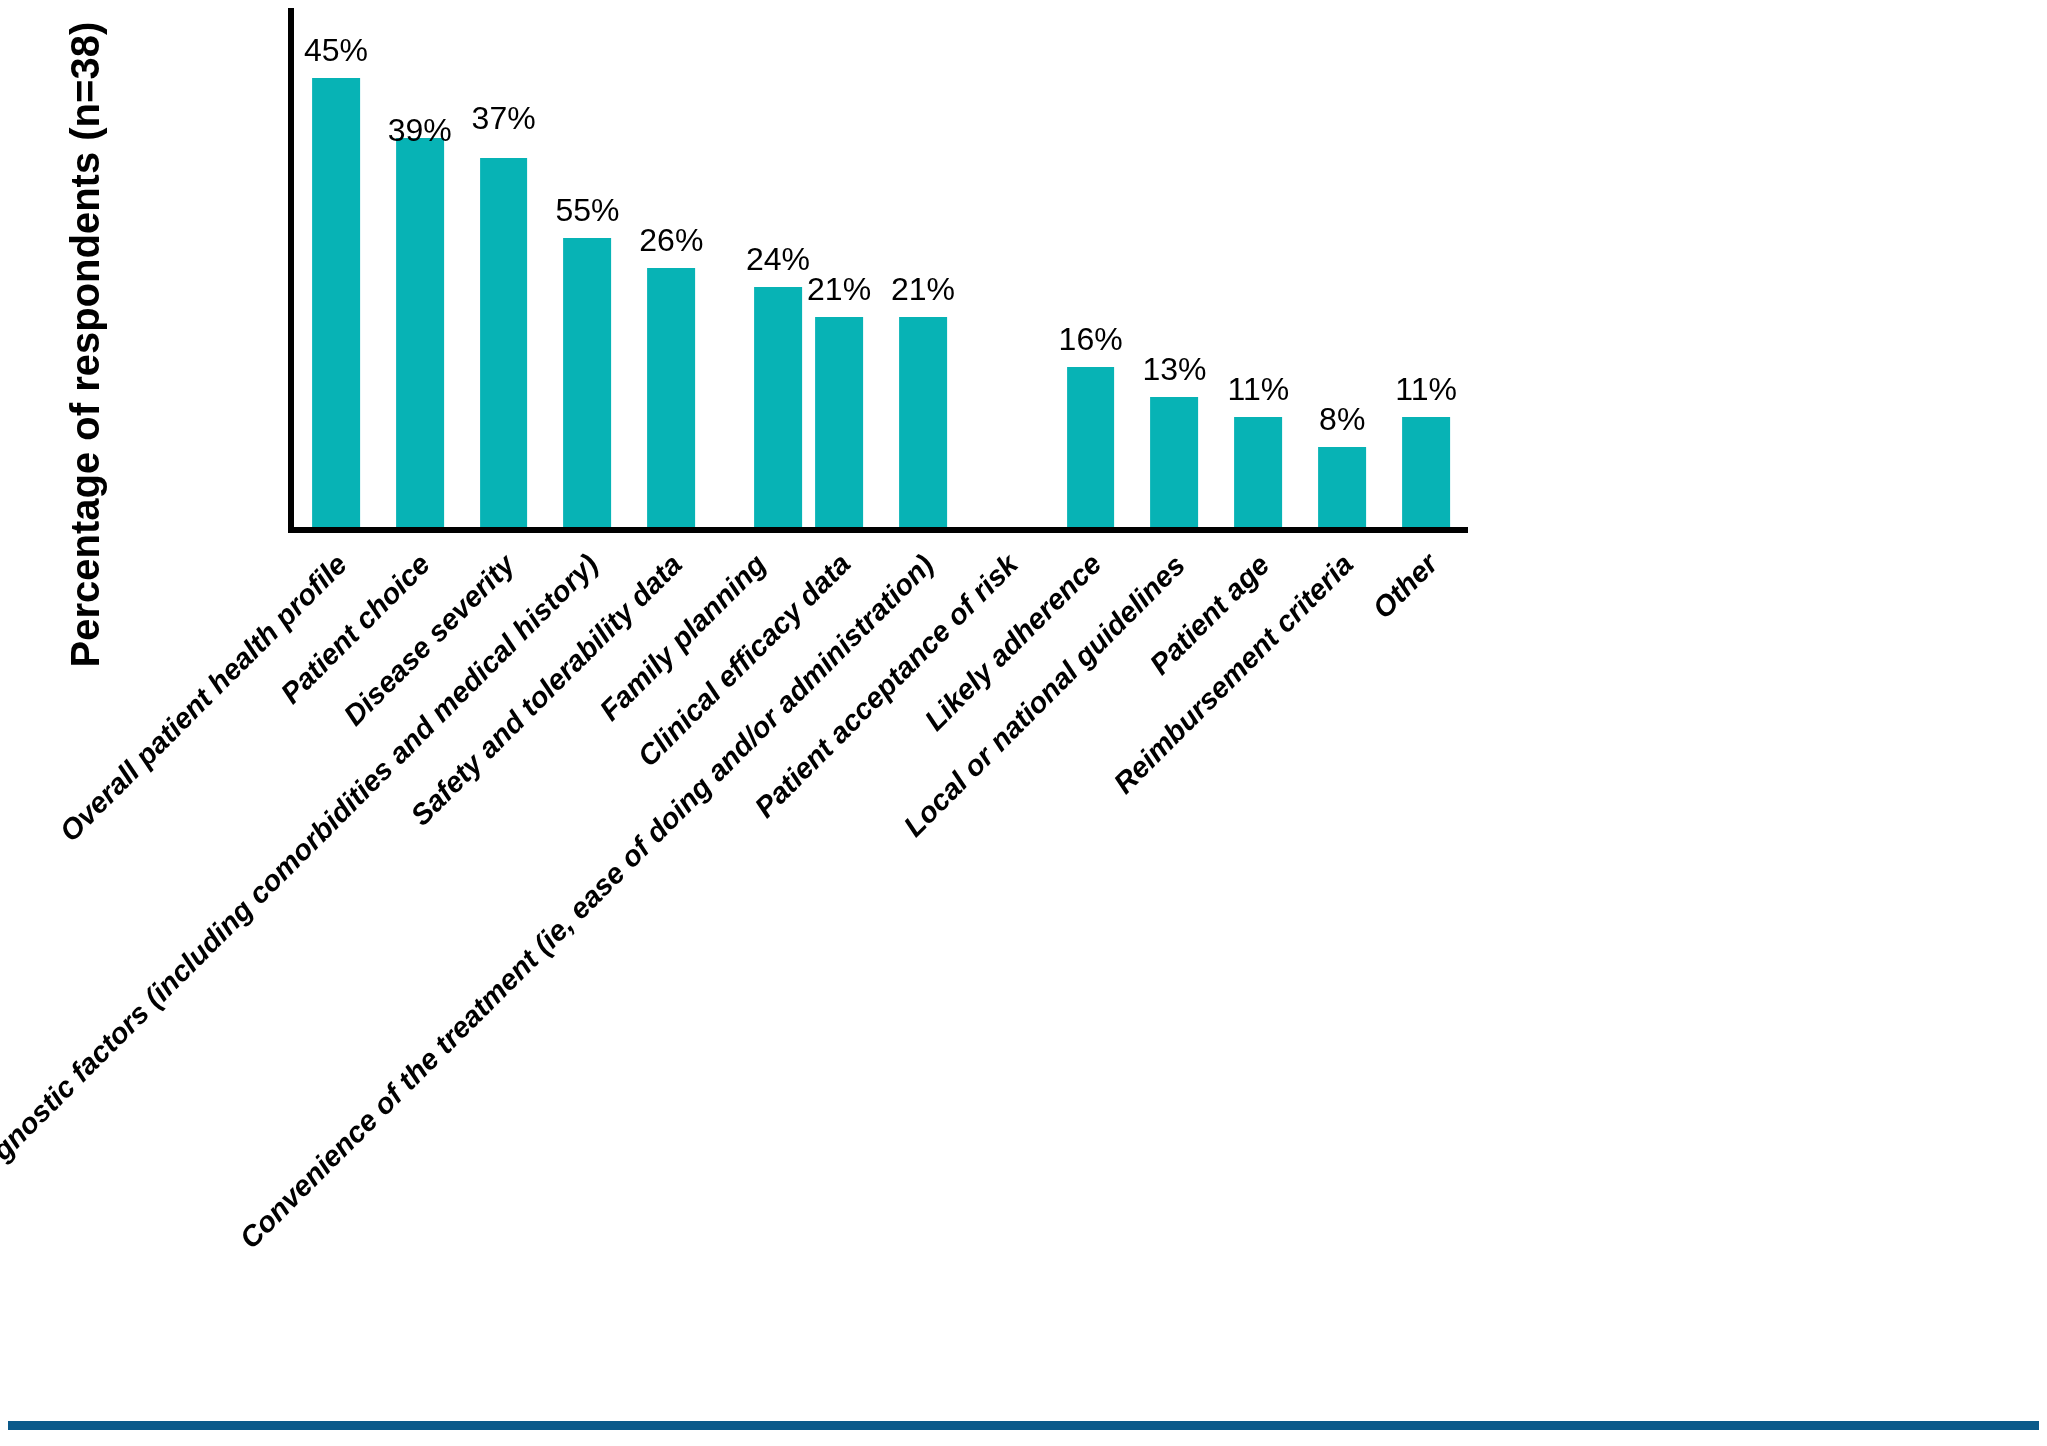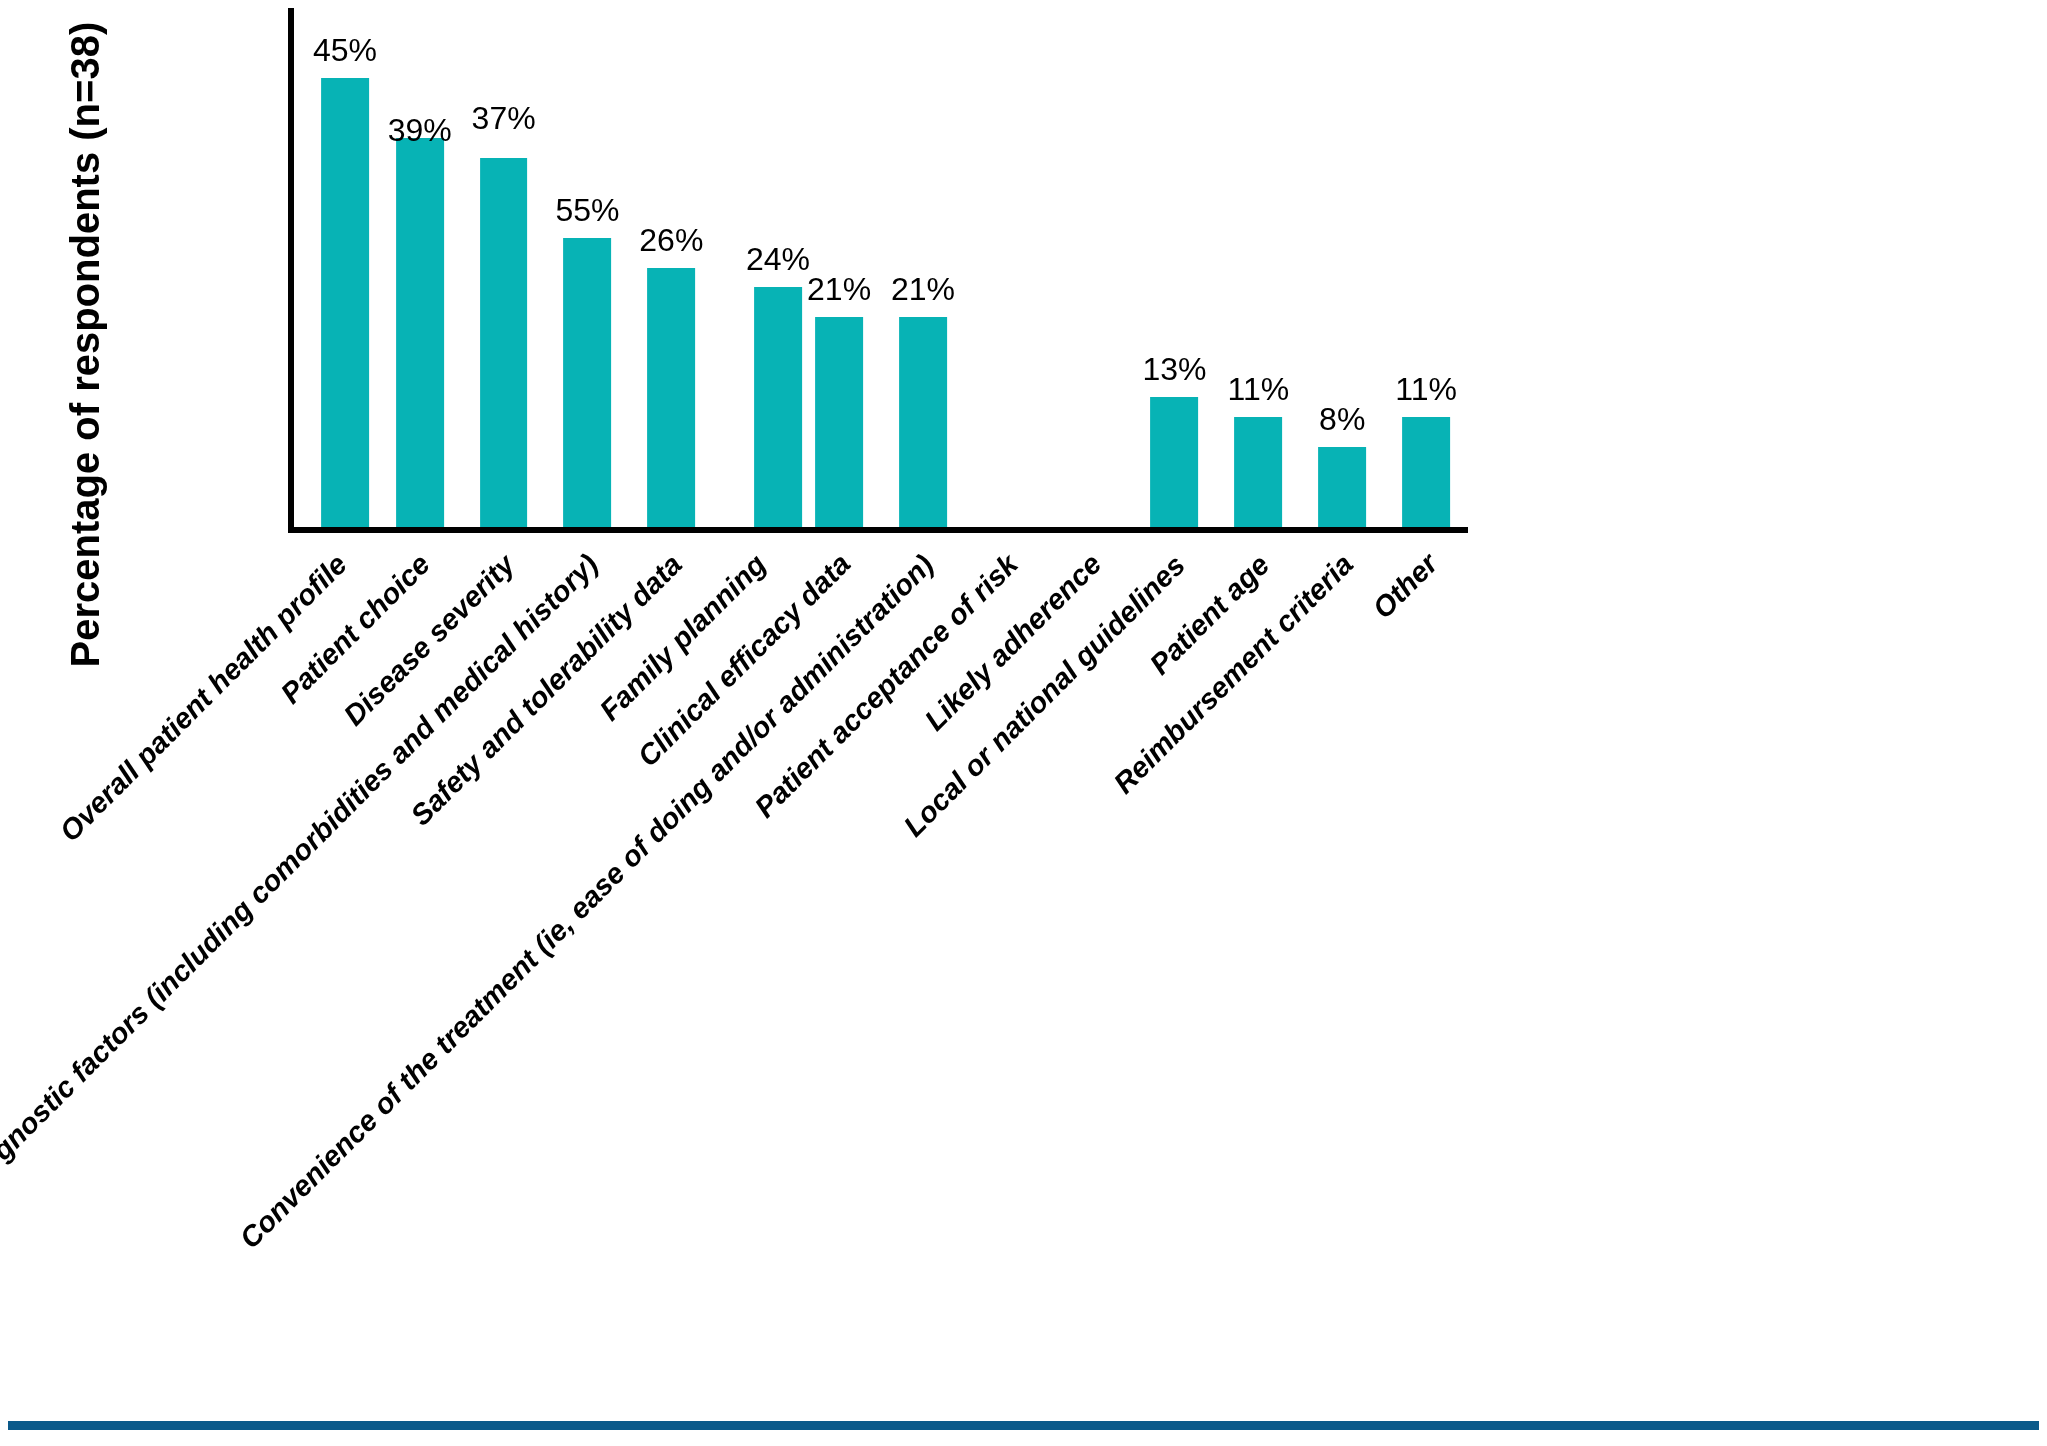--- a/index.html
+++ b/index.html
@@ -116,21 +116,21 @@
 <div id="figure">
 
   <div id="ylabel-wrap">
     <div id="ylabel">Percentage of respondents (n=38)</div>
   </div>
 
   <div id="plot">
     <div id="yaxis-line"></div>
     <div id="xaxis-line"></div>
     <div id="bars">
-        <div class="bar-slot" style="left: 0px; width: 83.8571px; padding-left: 18px;">
+        <div class="bar-slot" style="left: 0px; width: 83.8571px;">
           <div class="bar" style="width: 47.7986px; height: 449.135px;"></div>
           <div class="bar-value" style="bottom: 461.135px;">45%</div>
         </div>
         <div class="bar-slot" style="left: 83.8571px; width: 83.8571px;">
           <div class="bar" style="width: 47.7986px; height: 389.25px;"></div>
           <div class="bar-value" style="bottom: 381px; text-align: center;">39%</div>
         </div>
         <div class="bar-slot" style="left: 167.714px; width: 83.8571px;">
           <div class="bar" style="width: 47.7986px; height: 369.288px;"></div>
           <div class="bar-value" style="bottom: 393px;">37%</div>
@@ -147,20 +147,24 @@
           <div class="bar" style="width: 47.7986px; height: 239.538px;"></div>
           <div class="bar-value" style="bottom: 251.538px;">24%</div>
         </div>
         <div class="bar-slot" style="left: 503.143px; width: 83.8571px;">
           <div class="bar" style="width: 47.7986px; height: 209.596px;"></div>
           <div class="bar-value" style="bottom: 221.596px;">21%</div>
         </div>
         <div class="bar-slot" style="left: 587px; width: 83.8571px;">
           <div class="bar" style="width: 47.7986px; height: 209.596px;"></div>
           <div class="bar-value" style="bottom: 221.596px;">21%</div>
+        </div>
+        <div class="bar-slot" style="left: 754.714px; width: 83.8571px;">
+          <div class="bar" style="width: 47.7986px; height: 159.692px;"></div>
+          <div class="bar-value" style="bottom: 171.692px;">16%</div>
         </div>
         <div class="bar-slot" style="left: 838.571px; width: 83.8571px;">
           <div class="bar" style="width: 47.7986px; height: 129.75px;"></div>
           <div class="bar-value" style="bottom: 141.75px;">13%</div>
         </div>
         <div class="bar-slot" style="left: 922.429px; width: 83.8571px;">
           <div class="bar" style="width: 47.7986px; height: 109.788px;"></div>
           <div class="bar-value" style="bottom: 121.788px;">11%</div>
         </div>
         <div class="bar-slot" style="left: 1006.29px; width: 83.8571px;">

